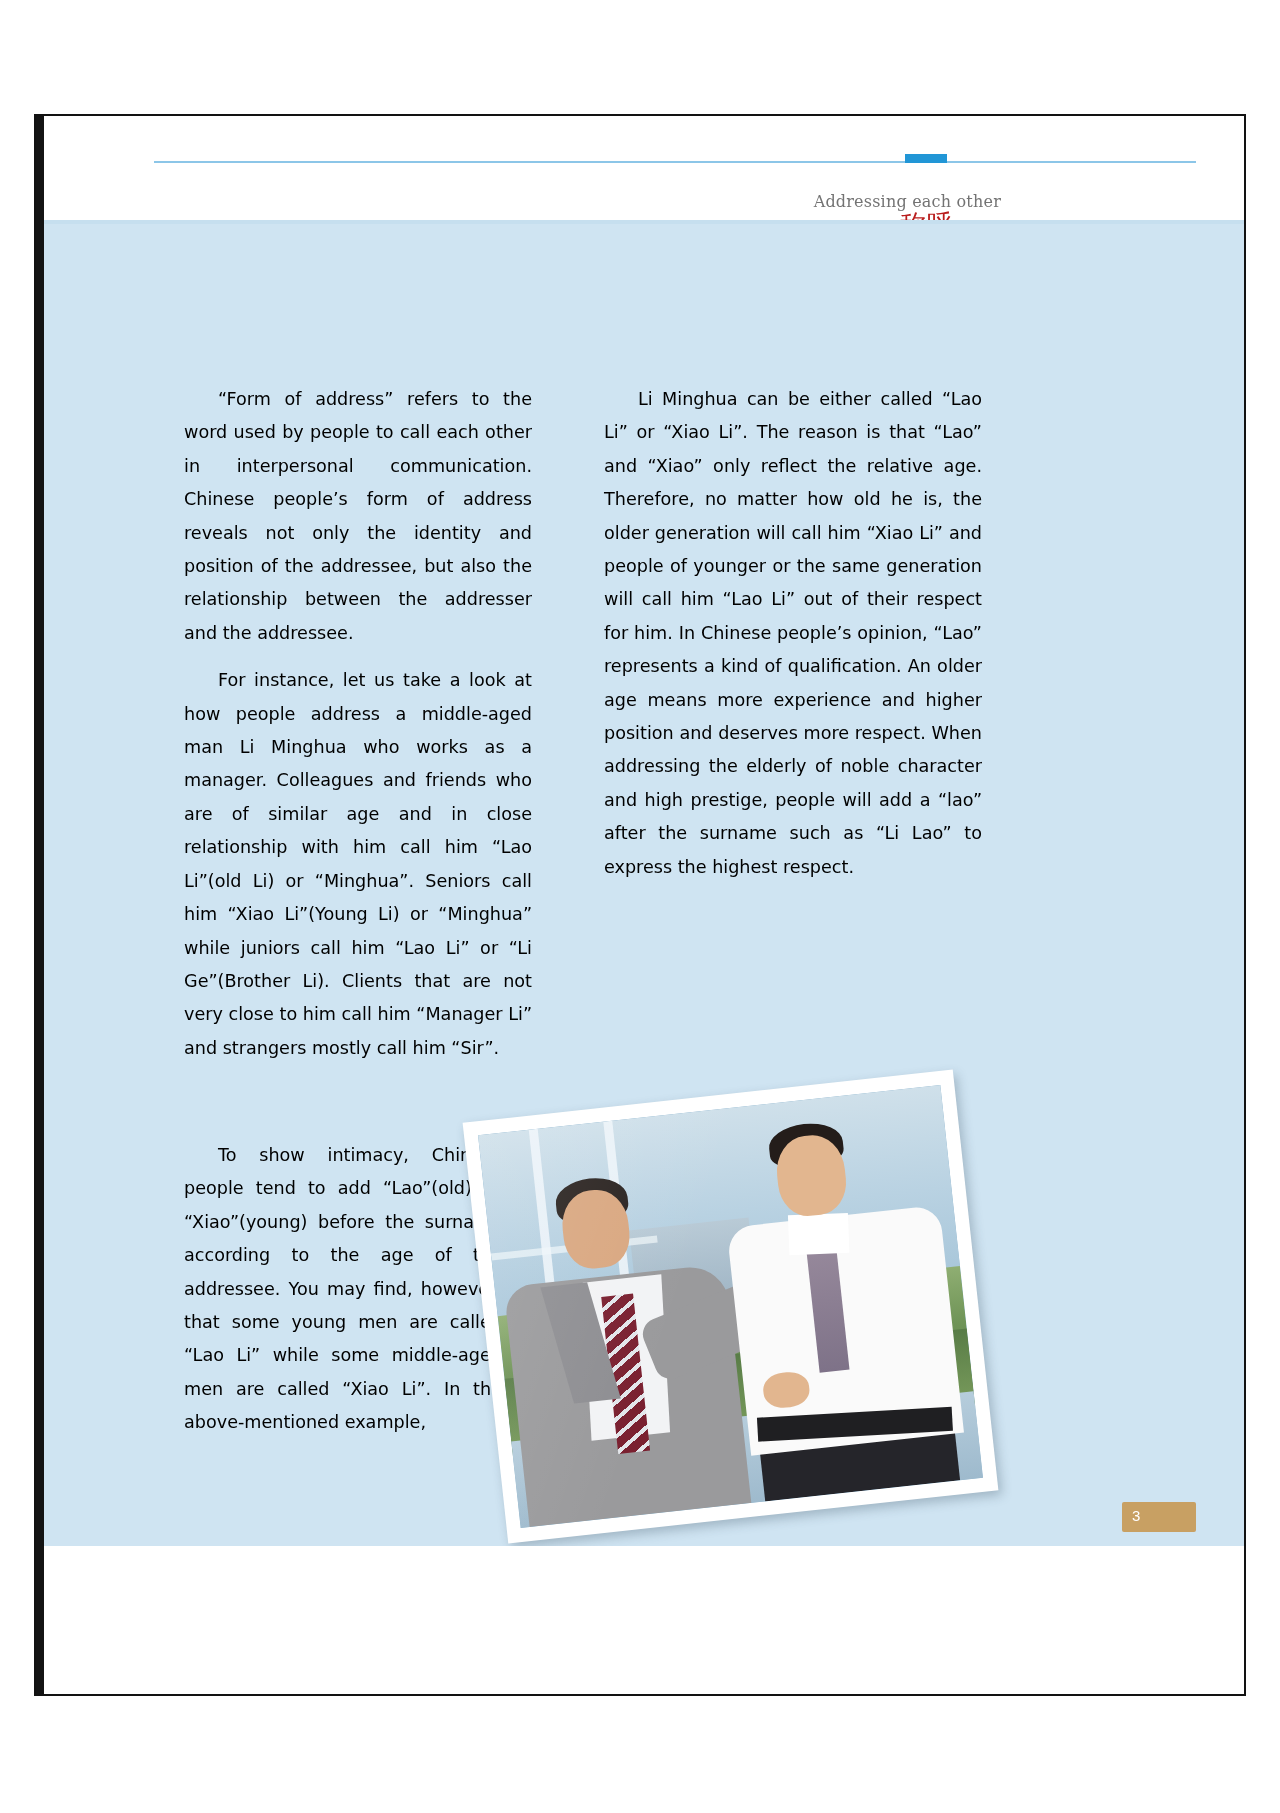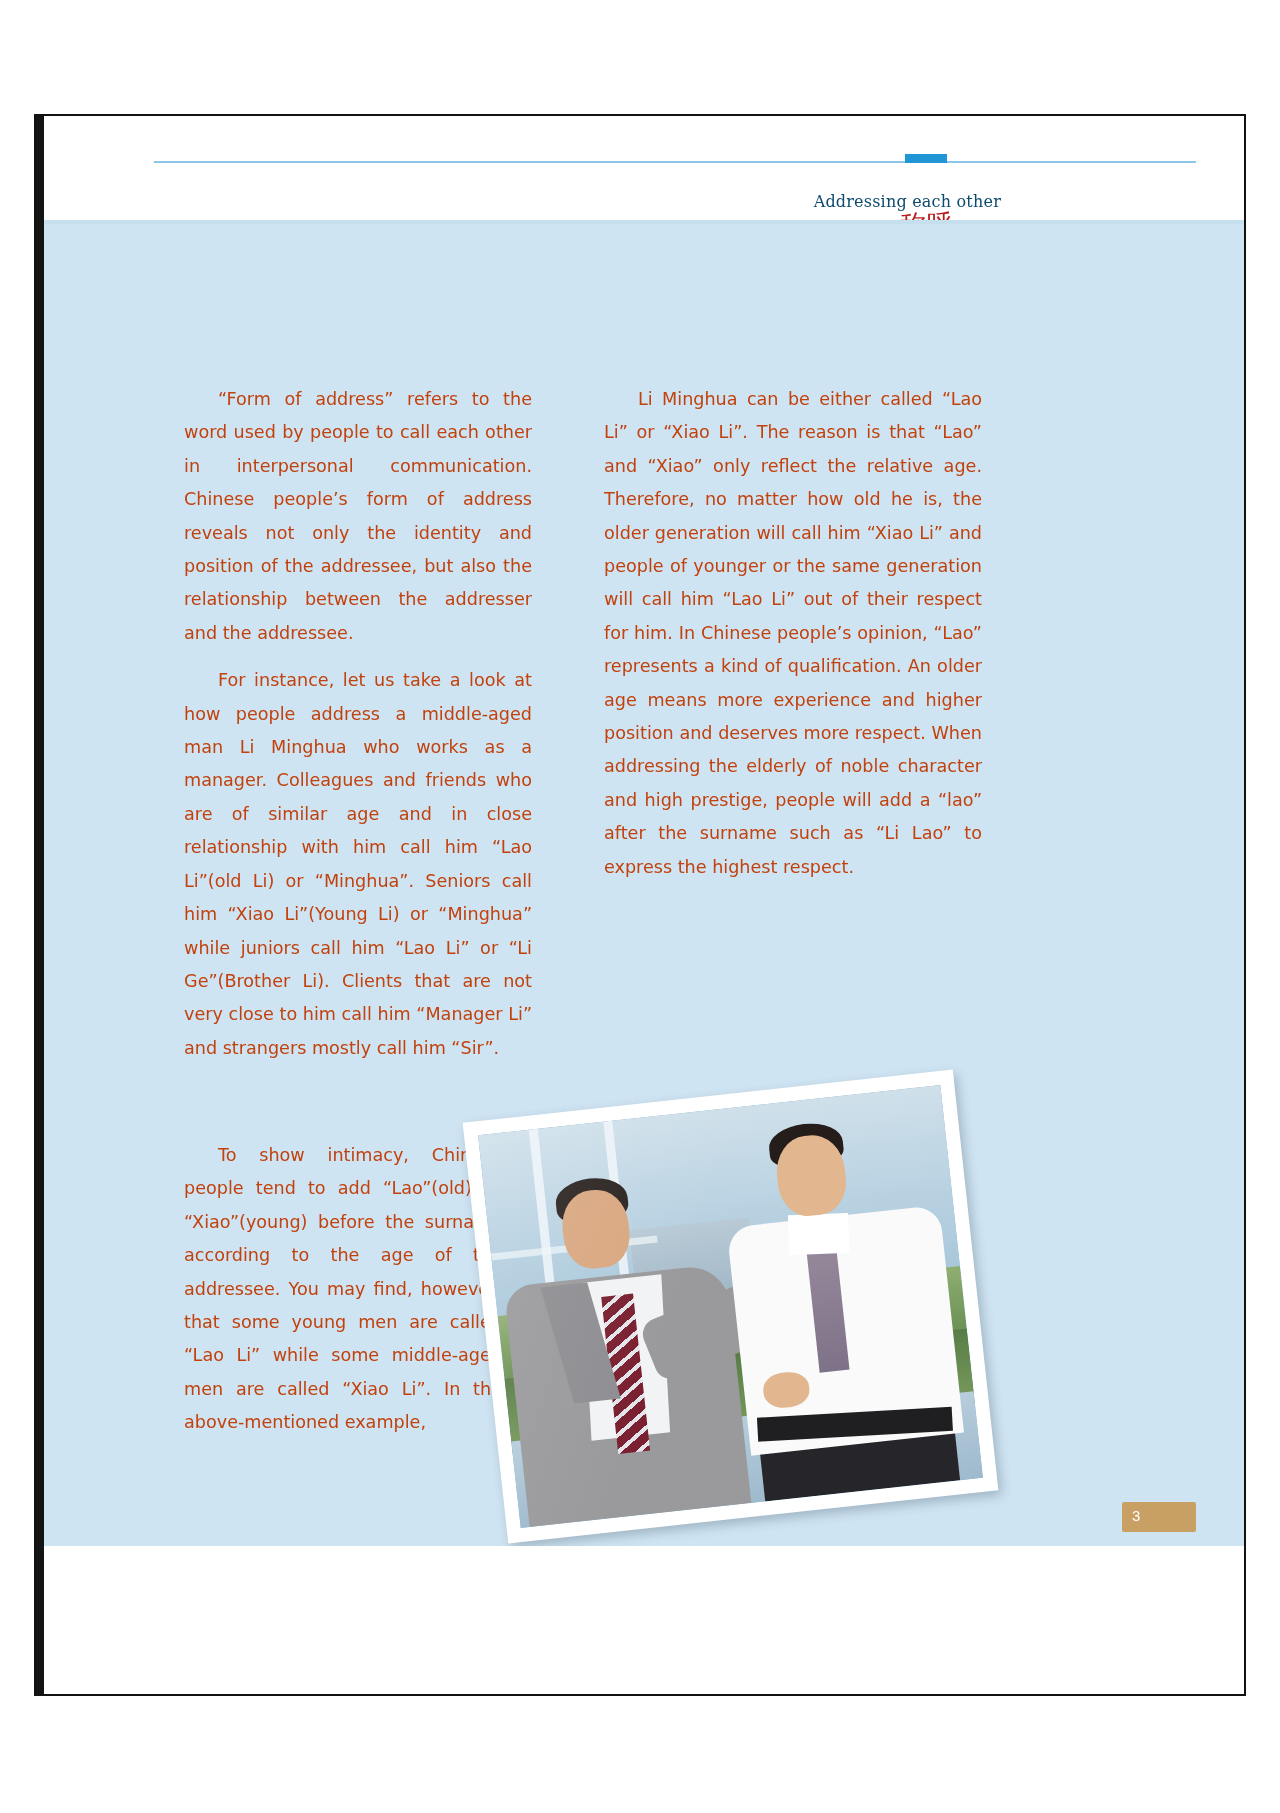--- a/index.html
+++ b/index.html
@@ -62,21 +62,21 @@
     line-height:1.1;
     margin-top:48px;
   }
   .header-en{
     position:absolute;
     top:76px;left:727px;
     width:230px;
     text-align:right;
     font-family:"DejaVu Serif", serif;
     font-size:16px;
-    color:#0c4a6e;
+    color:#737373;
     letter-spacing:0.2px;
     white-space:nowrap;
   }
 
   
   .panel{
     position:absolute;
     left:0;top:104px;
     width:100%;height:1326px;
     background:#cfe4f2;
@@ -103,21 +103,21 @@
     position:absolute;
     left:10px;top:5px;
     font-family:"Liberation Sans", sans-serif;
     font-size:15px;
     color:#ffffff;
   }
 
   
   .col{
     position:absolute;
-    color:#c2410c;
+    color:#000000;
     font-family:"DejaVu Sans", sans-serif;
     font-size:17.6px;
     line-height:33.4px;
     text-align:justify;
     text-justify:inter-word;
   }
   .col p{margin:8px 0 14px 0;text-indent:34px;}
   .col p:last-child{margin-bottom:0;}
 
   .col-left{

